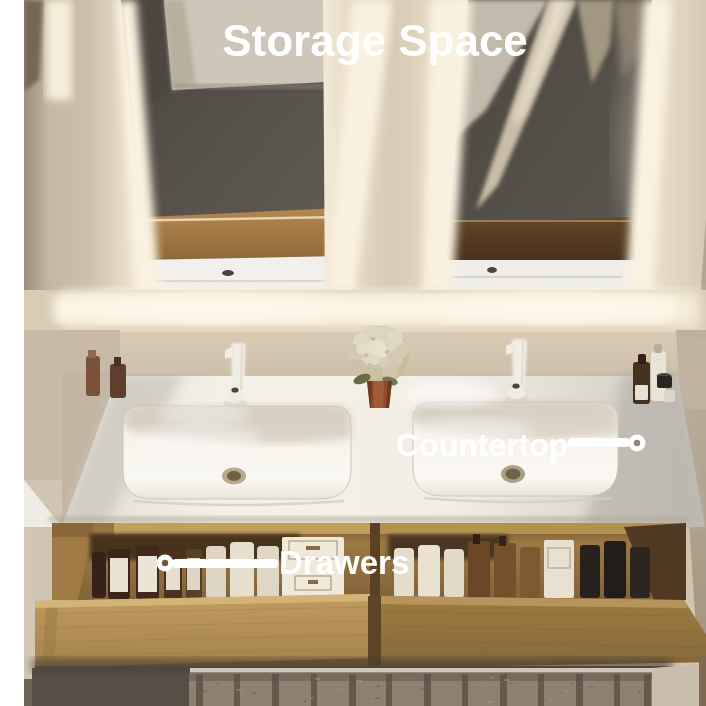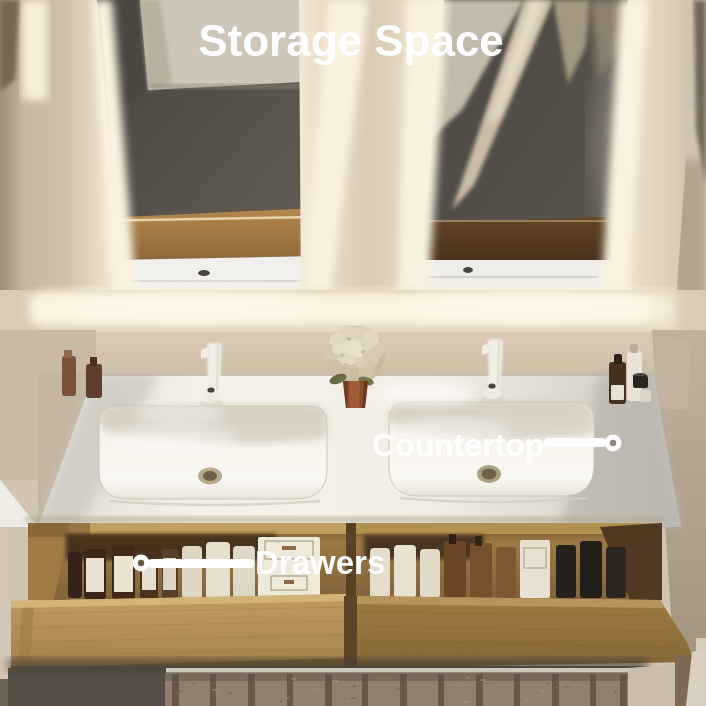--- a/index.html
+++ b/index.html
@@ -1,17 +1,17 @@
 <!DOCTYPE html>
 <html><head>
 <meta charset="utf-8">
 <style>
   html,body{margin:0;padding:0;}
   body{width:706px;height:706px;overflow:hidden;font-family:"Liberation Sans",sans-serif;}
-  .stage{position:relative;width:676px;height:706px;background:#bef264;}
+  .stage{position:relative;width:676px;height:706px;background:#bef264;margin-left:24px;}
   svg{display:block}
 </style>
 </head>
 <body>
 <div class="stage">
 <svg width="706" height="706" viewBox="0 0 706 706" xmlns="http://www.w3.org/2000/svg">
 <defs>
   <linearGradient id="ceil" x1="0" y1="0" x2="0" y2="1">
     <stop offset="0" stop-color="#d6d0c4"></stop>
           <stop offset="1" stop-color="#c8c1b3"></stop>

